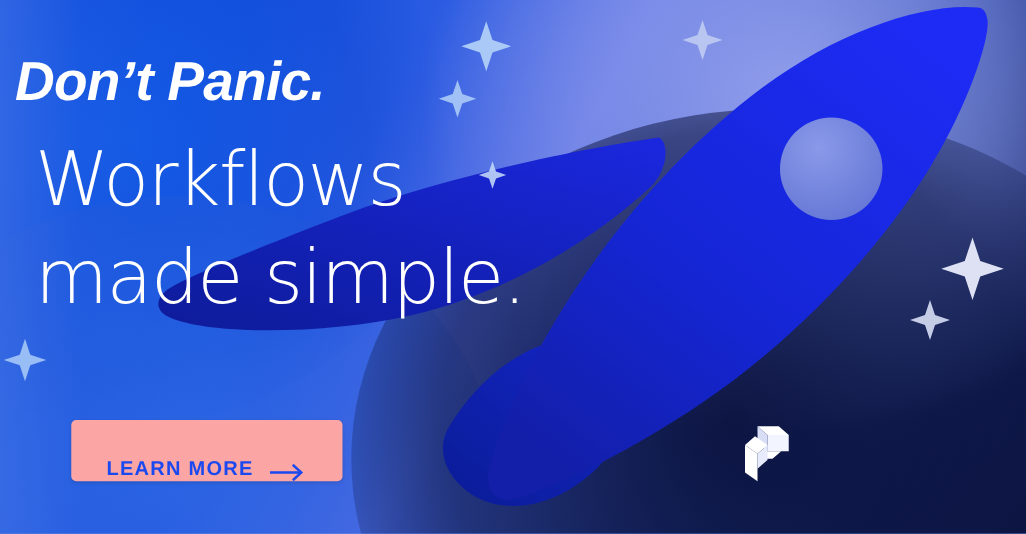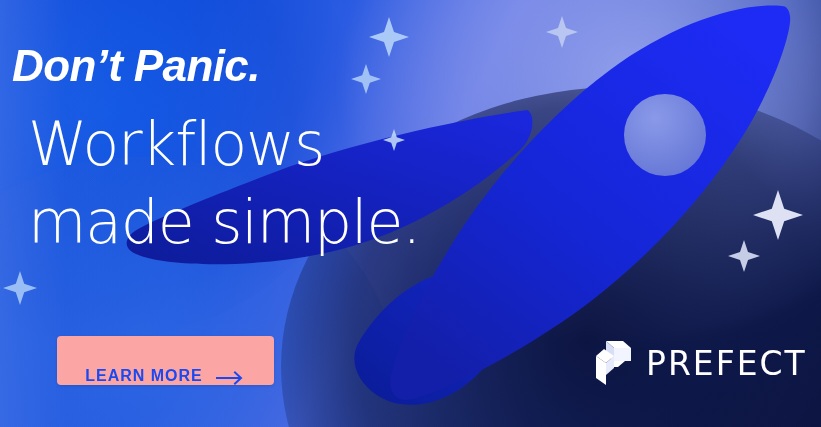--- a/index.html
+++ b/index.html
@@ -289,17 +289,16 @@
       <svg class="logo-mark" viewBox="0 0 40 50" xmlns="http://www.w3.org/2000/svg">
 
         <polygon points="14,3 31,3 39,10 22,10" fill="#FFFFFF"></polygon>
         <polygon points="22,10 39,10 39,23 22,23" fill="#F2F4FF"></polygon>
         <polygon points="14,3 22,10 22,23 14,16" fill="#D9DEF7"></polygon>
         <polygon points="22,23 33,23 26,29 15,29" fill="#FFFFFF"></polygon>
         <polygon points="4,18 14,25 14,47 4,40" fill="#FFFFFF"></polygon>
         <polygon points="4,18 14,25 22,18 12,11" fill="#FFFFFF"></polygon>
         <polygon points="14,25 22,18 22,30 14,37" fill="#E8EBFB"></polygon>
       </svg>
-      <span class="logo-word">PREFECT</span>
     </div>
 
   </div>
 </div>
 
 </body></html>

